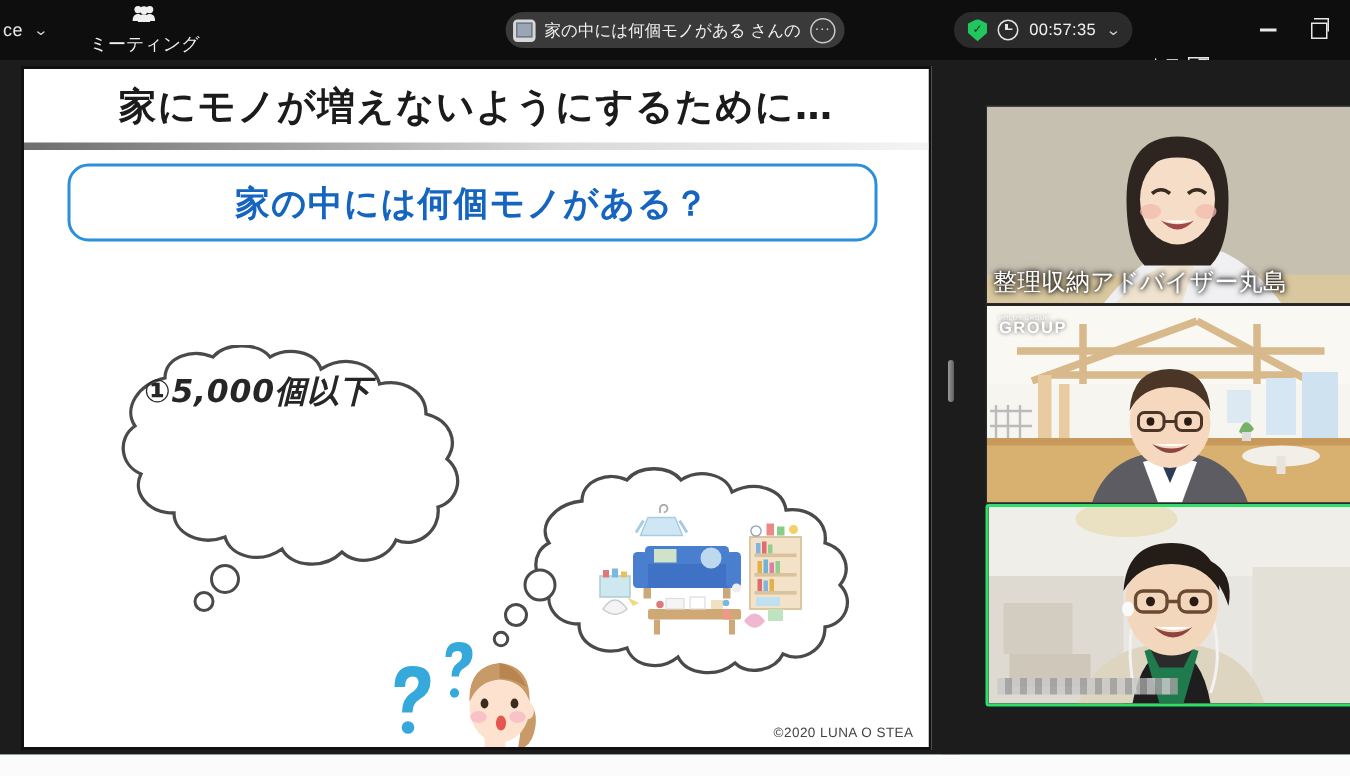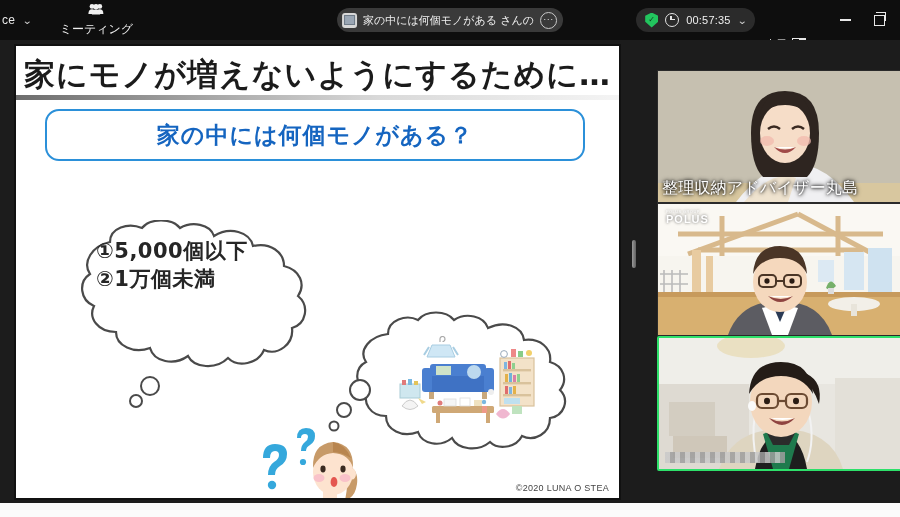--- a/index.html
+++ b/index.html
@@ -50,33 +50,33 @@
                        border:1.4px solid #e9e9e9;border-bottom:none;border-left:none;}
 
   
   .stage{position:absolute;left:0;top:40px;width:900px;height:463px;background:#1c1c1c;}
 
   
   .slide-wrap{position:absolute;left:14px;top:4px;width:607px;height:456px;background:#ffffff;
               border:2px solid #111;box-sizing:border-box;}
   .slide{position:relative;width:100%;height:100%;overflow:hidden;background:#fff;}
   .slide-title{position:absolute;left:0;top:8px;width:100%;text-align:center;
-               font-size:31px;font-weight:bold;color:#1b1b1b;letter-spacing:1px;
+               font-size:25px;font-weight:bold;color:#1b1b1b;letter-spacing:1px;
                font-family:"DejaVu Sans","Liberation Sans",sans-serif;}
   .title-rule{position:absolute;left:0;top:49px;width:100%;height:5px;
               background:linear-gradient(to right,#6d6d6d 0%,#9a9a9a 25%,#d9d9d9 60%,#f4f4f4 100%);}
 
   .qbox{position:absolute;left:29px;top:63px;width:540px;height:52px;
         border:2.5px solid #2b90d9;border-radius:14px;box-sizing:border-box;
         display:flex;align-items:center;justify-content:center;}
   .qbox span{color:#1565c0;font-size:23px;font-weight:bold;letter-spacing:1px;
              font-family:"DejaVu Sans","Liberation Sans",sans-serif;}
 
   
-  .cloudA{position:absolute;left:42px;top:174px;width:290px;height:160px;}
+  .cloudA{position:absolute;left:42px;top:184px;width:290px;height:160px;font-style:italic;}
   .cloudA svg{position:absolute;left:0;top:0;}
   .answers{position:absolute;left:38px;top:18px;width:250px;}
   .answers div{font-size:21px;font-weight:bold;color:#262626;line-height:1.32;letter-spacing:.5px;
                font-family:"DejaVu Sans","Liberation Sans",sans-serif;white-space:nowrap;}
   .tailA{position:absolute;}
 
   
   .cloudB{position:absolute;left:330px;top:262px;width:250px;height:150px;}
   .room{position:absolute;left:50px;top:28px;width:150px;height:95px;}
 
@@ -180,21 +180,20 @@
         <div class="cloudA">
           <svg width="290" height="160" viewBox="0 0 290 160">
             <path d="M52 22 C52 8 70 2 84 8 C92 -2 114 -2 122 8 C134 1 152 4 156 16
                      C172 6 192 12 195 26 C212 22 226 32 226 46 C242 50 248 64 240 76
                      C252 86 248 104 234 108 C236 124 220 136 206 130 C200 144 180 148 170 138
                      C158 150 136 148 130 136 C116 146 96 142 92 128 C76 134 58 126 58 112
                      C40 112 30 98 36 86 C22 80 20 62 32 54 C24 42 34 26 52 22 Z" fill="#ffffff" stroke="#4a4a4a" stroke-width="2.2"></path>
           </svg>
           <div class="answers">
             <div>①5,000個以下</div>
-            <div>②1万個未満</div>
           </div>
         </div>
 
         <svg class="tailA" style="left:108px;top:330px;" width="60" height="40">
           <circle cx="26" cy="10" r="9" fill="#fff" stroke="#4a4a4a" stroke-width="2"></circle>
           <circle cx="12" cy="25" r="6" fill="#fff" stroke="#4a4a4a" stroke-width="2"></circle>
         </svg>
 
         <div class="cloudB">
           <svg width="250" height="150" viewBox="0 0 250 150">
@@ -397,21 +396,21 @@
           <rect x="126" y="71" width="17" height="12" rx="4"></rect>
           <path d="M118 77 h8"></path>
         </g>
         <ellipse cx="109" cy="77" rx="2.6" ry="2.8" fill="#2a1c14"></ellipse>
         <ellipse cx="134" cy="77" rx="2.6" ry="2.8" fill="#2a1c14"></ellipse>
 
         <path d="M110 92 q12 12 25 0 q-12 6 -25 0 z" fill="#8f4440"></path>
         <path d="M111 92 q12 3 23 0 z" fill="#fff"></path>
       </svg>
       <div class="polus">
-        <small>POLUS GROUP</small><span>POLUS</span>
+        <small>POLUS GROUP</small><span>GROUP</span>
       </div>
     </div>
 
     <div class="tile t3">
       <svg width="243" height="131" viewBox="0 0 243 131">
         <rect width="243" height="131" fill="#e8e6e0"></rect>
         <rect x="0" y="0" width="243" height="46" fill="#efeee9"></rect>
         <ellipse cx="92" cy="8" rx="34" ry="12" fill="#e9dcb8" opacity=".8"></ellipse>
         <rect x="0" y="46" width="90" height="85" fill="#dedad2"></rect>
         <rect x="10" y="64" width="46" height="34" fill="#cfc9bd" opacity=".8"></rect>

